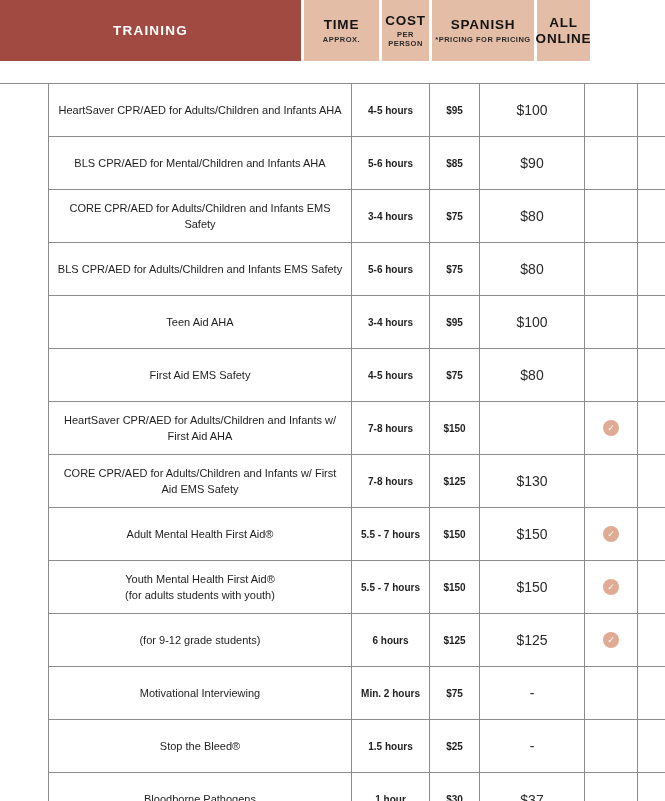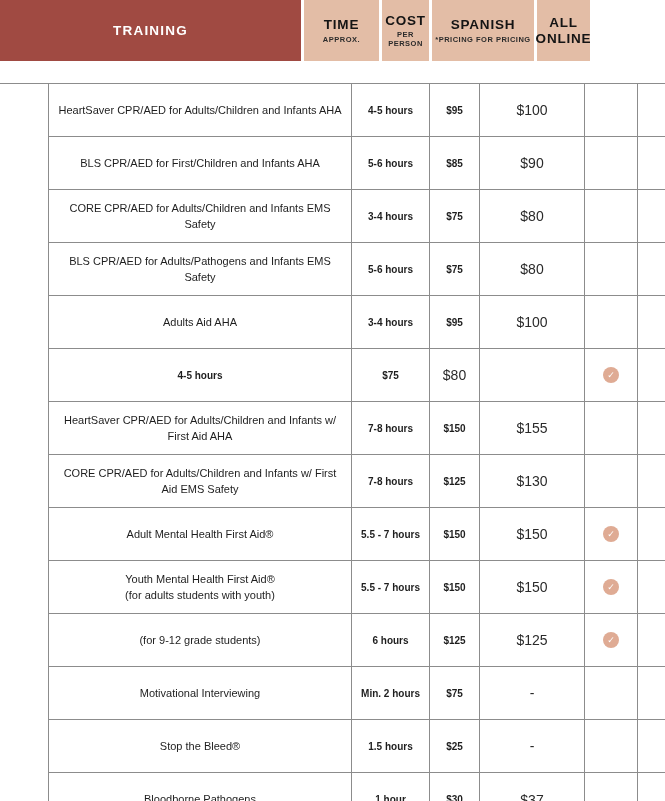--- a/index.html
+++ b/index.html
@@ -134,21 +134,21 @@
     <div class="cell hybrid">$100</div>
     <div class="cell online">
       
     </div>
     <div class="cell spanish-col">
       <span class="check">✓</span>
     </div>
   </div>
       <div class="row">
     <div class="cell training">
-      <div class="t-main">BLS CPR/AED for First/Children and Infants AHA</div>
+      <div class="t-main">BLS CPR/AED for Mental/Children and Infants AHA</div>
 
     </div>
     <div class="cell time">5-6 hours</div>
     <div class="cell cost">$85</div>
     <div class="cell hybrid">$90</div>
     <div class="cell online">
       
     </div>
     <div class="cell spanish-col">
       <span class="check">✓</span>
@@ -164,67 +164,70 @@
     <div class="cell hybrid">$80</div>
     <div class="cell online">
       
     </div>
     <div class="cell spanish-col">
       <span class="check">✓</span>
     </div>
   </div>
       <div class="row">
     <div class="cell training">
-      <div class="t-main">BLS CPR/AED for Adults/Pathogens and Infants EMS Safety</div>
+      <div class="t-main">BLS CPR/AED for Adults/Children and Infants EMS Safety</div>
 
     </div>
     <div class="cell time">5-6 hours</div>
     <div class="cell cost">$75</div>
     <div class="cell hybrid">$80</div>
     <div class="cell online">
       
     </div>
     <div class="cell spanish-col">
       <span class="check">✓</span>
     </div>
   </div>
       <div class="row">
     <div class="cell training">
-      <div class="t-main">Adults Aid AHA</div>
+      <div class="t-main">Teen Aid AHA</div>
 
     </div>
     <div class="cell time">3-4 hours</div>
     <div class="cell cost">$95</div>
     <div class="cell hybrid">$100</div>
     <div class="cell online">
       
     </div>
     <div class="cell spanish-col">
       <span class="check">✓</span>
     </div>
   </div>
       <div class="row">
+    <div class="cell training">
+      <div class="t-main">First Aid EMS Safety</div>
+
+    </div>
     <div class="cell time">4-5 hours</div>
     <div class="cell cost">$75</div>
     <div class="cell hybrid">$80</div>
     <div class="cell online">
       
     </div>
     <div class="cell spanish-col">
       <span class="check">✓</span>
     </div>
   </div>
       <div class="row">
     <div class="cell training">
       <div class="t-main">HeartSaver CPR/AED for Adults/Children and Infants w/ First Aid AHA</div>
 
     </div>
     <div class="cell time">7-8 hours</div>
     <div class="cell cost">$150</div>
-    <div class="cell hybrid">$155</div>
     <div class="cell online">
       
     </div>
     <div class="cell spanish-col">
       <span class="check">✓</span>
     </div>
   </div>
       <div class="row">
     <div class="cell training">
       <div class="t-main">CORE CPR/AED for Adults/Children and Infants w/ First Aid EMS Safety</div>

